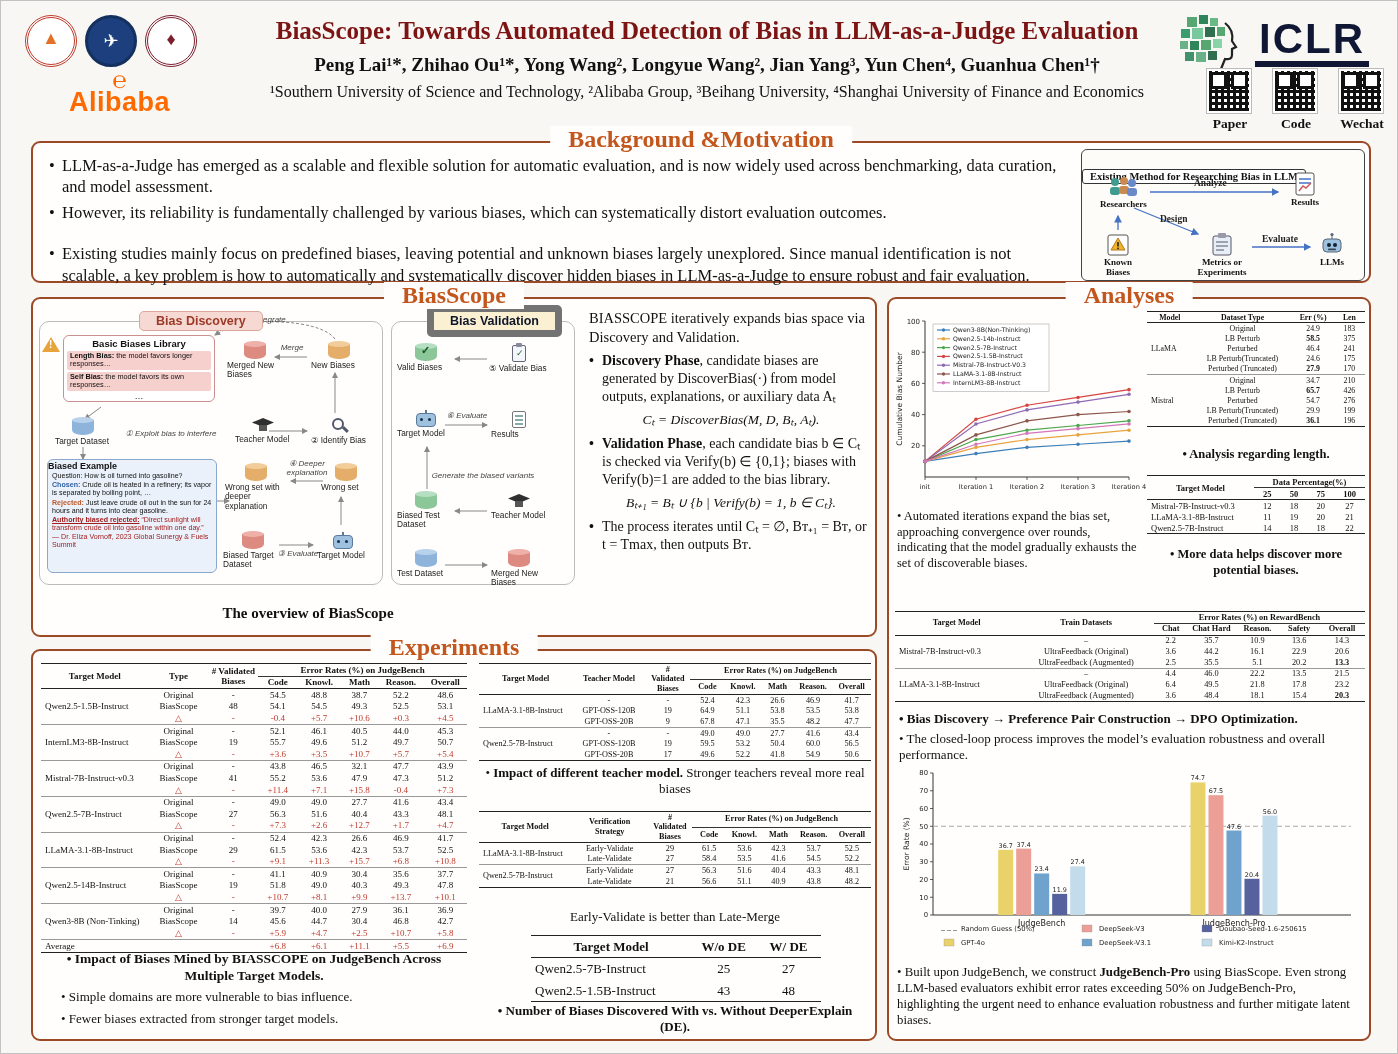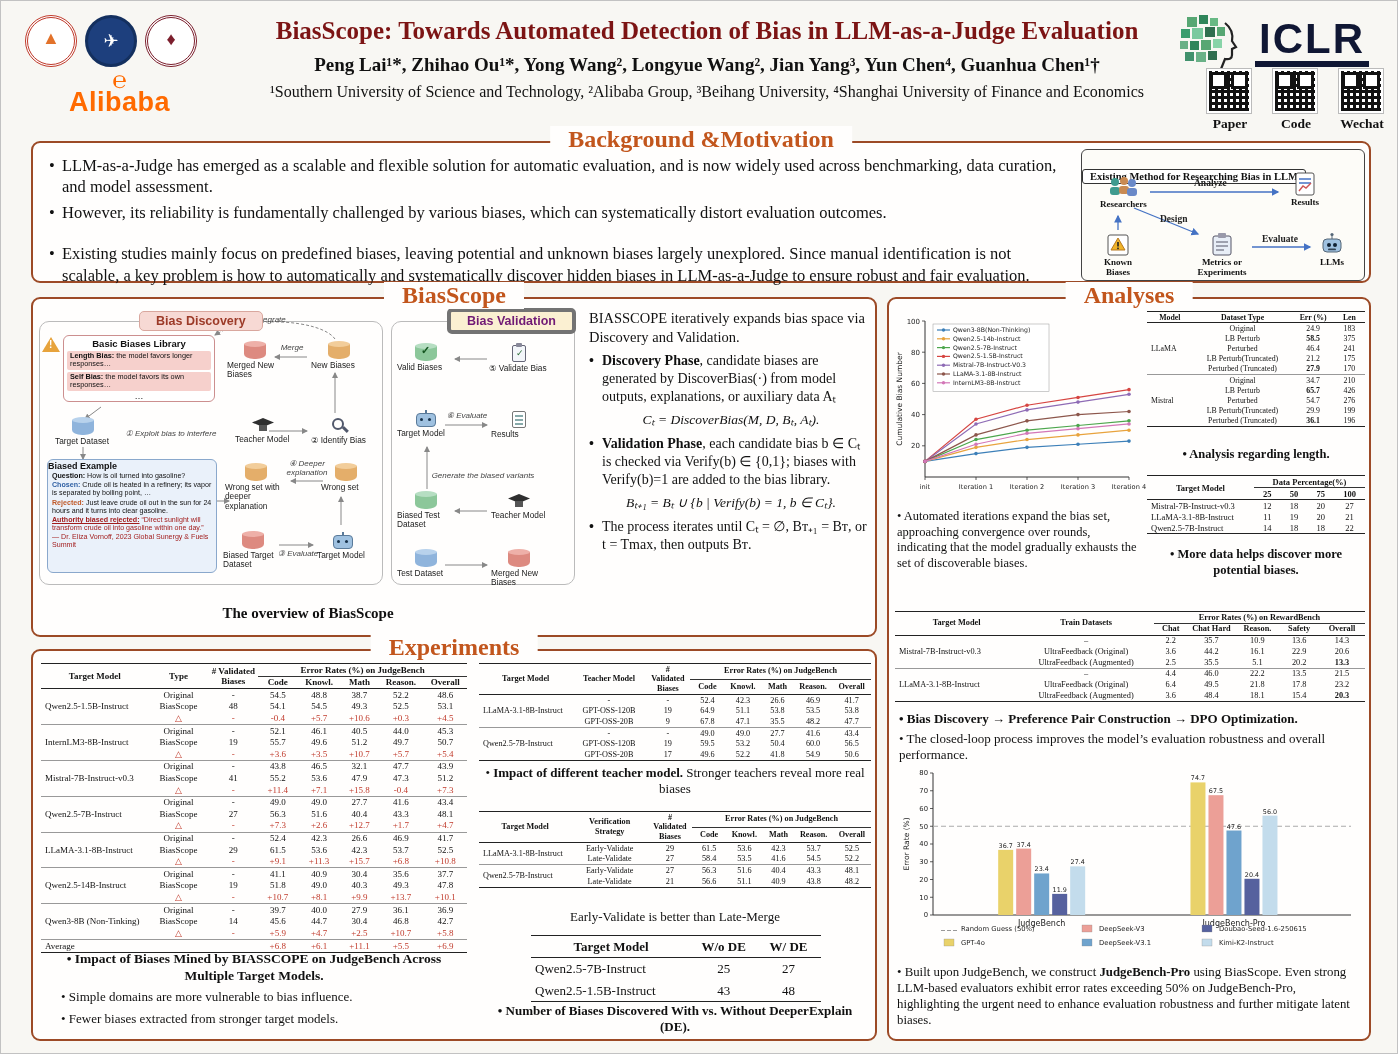--- a/index.html
+++ b/index.html
@@ -51,32 +51,32 @@
 .bgnode{position:absolute;text-align:center;font-size:9px;font-weight:bold;line-height:1.05}
 .bglabel{position:absolute;font-size:9.5px;font-weight:bold;color:#222}
 .absfill{position:absolute;inset:0;pointer-events:none}
 
 
 .flow{position:absolute;left:6px;top:14px;width:538px;height:292px;font-family:"Liberation Sans",sans-serif}
 .fc-disc{position:absolute;left:0;top:8px;width:344px;height:264px;border:1.5px solid #bbb;border-radius:10px}
 .fc-val{position:absolute;left:352px;top:8px;width:184px;height:264px;border:1.5px solid #bbb;border-radius:10px}
 .pill{position:absolute;transform:translateY(-50%);font-weight:bold;font-size:12.5px;padding:2px 16px;border-radius:5px;z-index:2}
 .pill-d{left:100px;top:8px;background:#f7d9d4;color:#9c3a28;border:1px solid #d9a79e}
-.pill-v{left:408px;top:8px;background:#fbf0d2;color:#701a75;border:4px solid #737373}
+.pill-v{left:388px;top:8px;background:#fbf0d2;color:#0f172a;border:7px solid #737373}
 .fnode{position:absolute;text-align:left;z-index:1}
 .flabel{font-size:8.3px;line-height:1.12;color:#222;margin-top:2px}
 .fl-sm{position:absolute;font-size:8px;font-style:italic;color:#444;text-align:center;z-index:1}
 .lib-box{position:absolute;left:24px;top:22px;width:152px;border:1.2px solid #cc8f8f;border-radius:6px;background:#fff;z-index:1}
 .lib-title{font-size:9.5px;font-weight:bold;text-align:center;margin:2px 0 1px}
 .lib-line{background:#f6d0cc;margin:2px 3px;padding:1px 3px;font-size:7.3px;line-height:1.15;border-radius:2px;text-align:left}
 .lib-dots{text-align:center;font-size:9px;line-height:6px;padding-bottom:2px}
 .ex-box{position:absolute;left:8px;top:146px;width:170px;height:114px;background:#eaf1fa;border:1px solid #8aa8cc;border-radius:6px;overflow:hidden;z-index:1}
 .ex-title{font-size:9px;font-weight:bold;text-align:left;margin-top:1px}
 .ex-line{font-size:7.1px;line-height:1.16;text-align:left;padding:1px 4px 0}
-.ex-q .lead{font-weight:bold}
+.ex-q .lead{font-weight:normal}
 .ex-c .lead{font-weight:bold;color:#2e5fa3}
 .ex-r .lead{font-weight:bold;color:#c05a2a}
 .ex-a{color:#a21d1d}.ex-a .lead{font-weight:bold;text-decoration:underline}
 .caption{position:absolute;left:6px;top:306px;width:538px;text-align:center;font-weight:bold;font-size:15px;font-family:"Liberation Serif",serif}
 
 
 .i-db{position:relative;width:22px;height:15px;margin:3px auto 0;border-rad=ius:0;border-radius:0 0 10px 10px/0 0 5px 5px}
 .i-db::before{content:"";position:absolute;top:-3px;left:0;width:22px;height:6px;border-radius:50%}
 .i-db.blue{background:#8fb4dc}.i-db.blue::before{background:#b8d2ec}
 .i-db.red{background:#dd8a80}.i-db.red::before{background:#eeb0a8}
@@ -949,21 +949,21 @@
             <td class="b">58.5</td>
             <td>375</td>
           </tr>
           <tr>
             <td>Perturbed</td>
             <td>46.4</td>
             <td>241</td>
           </tr>
           <tr>
             <td>LB Perturb(Truncated)</td>
-            <td>21.2</td>
+            <td>24.6</td>
             <td>175</td>
           </tr>
           <tr>
             <td>Perturbed (Truncated)</td>
             <td class="b">27.9</td>
             <td>170</td>
           </tr>
           <tr class="gsep">
             <td rowspan="5" class="gname">Mistral</td>
             <td>Original</td>

